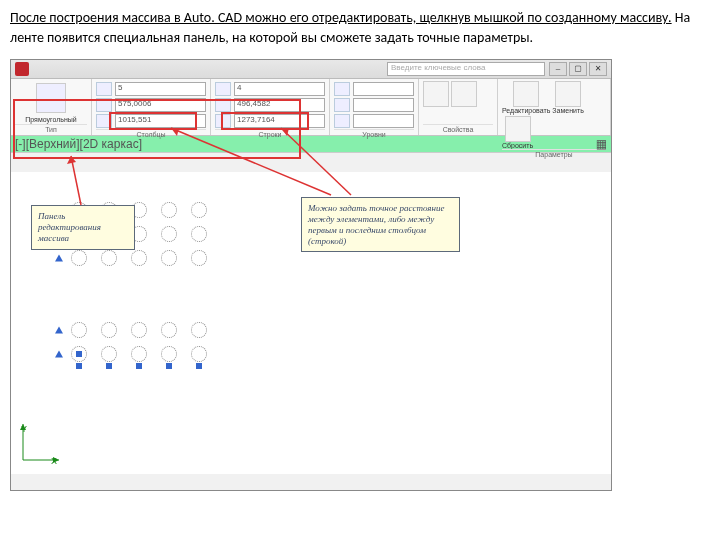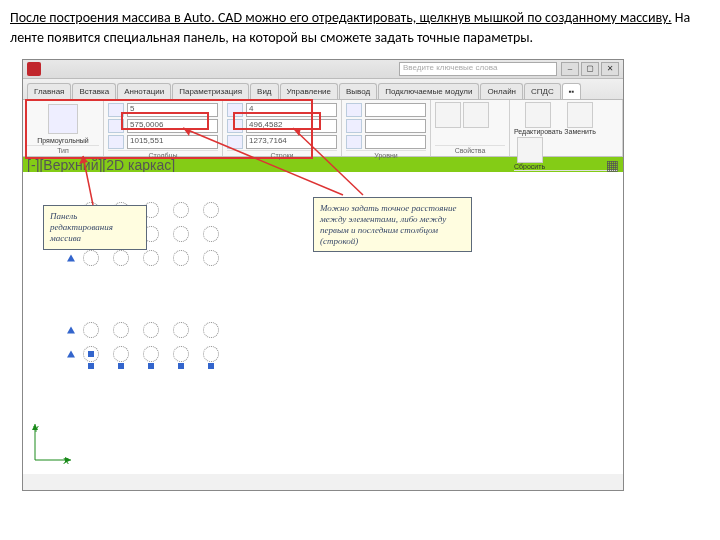--- a/index.html
+++ b/index.html
@@ -1,18 +1,18 @@
 <!DOCTYPE html>
 <html><head>
 <meta charset="utf-8">
 <style>
 body{margin:0;font-family:Calibri,Arial,sans-serif;font-size:14px;background:#fff;color:#000;width:720px}
 .intro{padding:8px 10px;line-height:1.4}
 .intro .u{text-decoration:underline}
-.shot{margin:4px 22px 10px;border:1px solid #888;background:#f1f1f1;width:600px;height:430px;position:relative;overflow:hidden;font-size:9px;font-family:Tahoma,Arial,sans-serif;color:#333}
+.shot{margin:4px 10px 10px;border:1px solid #888;background:#f1f1f1;width:600px;height:430px;position:relative;overflow:hidden;font-size:9px;font-family:Tahoma,Arial,sans-serif;color:#333}
 .titlebar{height:18px;background:linear-gradient(#e8e8e8,#dcdcdc);display:flex;align-items:center;padding:0 4px;gap:4px;border-bottom:1px solid #bbb}
 .logo{width:14px;height:14px;background:#c1272d;border-radius:2px}
 .tblank{flex:1}
 .search{width:150px;height:12px;background:#fff;border:1px solid #aaa;font-size:8px;padding:0 3px;color:#aaa}
 .winbtns{display:flex;gap:2px}
 .winbtn{width:16px;height:12px;background:#ddd;border:1px solid #aaa;font-size:8px;text-align:center;line-height:12px}
 .tabbar{height:20px;background:linear-gradient(#f0f0f0,#e4e4e4);display:flex;align-items:flex-end;padding:0 4px;gap:1px;border-bottom:1px solid #bbb}
 .tab{padding:3px 6px;font-size:8px;border:1px solid #bbb;border-bottom:none;background:#e8e8e8;border-radius:3px 3px 0 0}
 .tab.a{background:#fff}
 .ribbon{height:56px;background:#f8f8f8;border-bottom:1px solid #c4c4c4;display:flex}
@@ -24,21 +24,21 @@
 .row{display:flex;align-items:center;gap:3px;margin:1px 0}
 .ico{width:14px;height:12px;background:#eef;border:1px solid #bcd}
 .fld{flex:1;height:12px;border:1px solid #aaa;background:#fff;font-size:8px;padding:0 2px;color:#555}
 .p4{width:80px}
 .p5{width:70px}
 .p6{flex:1}
 .btns{display:flex;gap:2px;flex-wrap:wrap}
 .rbtn{width:24px;height:24px;border:1px solid #ccc;background:#f4f4f4}
 .redbox{position:absolute;border:2px solid #d33;pointer-events:none}
 .rb1{top:39px;left:2px;width:284px;height:56px}
-.docbar{height:16px;background:#84cc16;border-bottom:1px solid #ccc;display:flex;align-items:center;padding:0 4px;font-size:14px;color:#555;justify-content:space-between}
+.docbar{height:16px;background:#86efac;border-bottom:1px solid #ccc;display:flex;align-items:center;padding:0 4px;font-size:12px;color:#555;justify-content:space-between}
 .canvas{position:absolute;top:112px;left:0;right:0;bottom:16px;background:#fff}
 .axis{position:absolute;left:10px;bottom:10px;font-size:9px;color:#1a8a1a}
 .axis .y{position:absolute;bottom:30px;left:0}
 .axis .x{position:absolute;bottom:-2px;left:30px}
 .axis svg{overflow:visible}
 .grid{position:absolute;top:30px;left:60px}
 .dot{width:14px;height:14px;border:1px dotted #888;border-radius:50%;position:absolute;background:#fff}
 .grip{width:6px;height:6px;background:#3365cc;position:absolute;transform:translate(-50%,-50%)}
 .tri{width:0;height:0;border-left:4px solid transparent;border-right:4px solid transparent;border-bottom:7px solid #3365cc;position:absolute;transform:translate(-50%,-50%)}
 .callout{position:absolute;background:#fffde0;border:1px solid #5c697a;padding:5px 6px;font-size:9px;font-style:italic;color:#3a4a6a;line-height:1.2;font-family:'Comic Sans MS',cursive}
@@ -59,33 +59,20 @@
     <div class="logo"></div>
     <div class="tblank"></div>
     <div class="search">Введите ключевые слова</div>
     <div class="winbtns">
       <div class="winbtn">–</div>
       <div class="winbtn">▢</div>
       <div class="winbtn">✕</div>
     </div>
   </div>
 
-  <div class="tabbar">
-    <div class="tab">Главная</div>
-    <div class="tab">Вставка</div>
-    <div class="tab">Аннотации</div>
-    <div class="tab">Параметризация</div>
-    <div class="tab">Вид</div>
-    <div class="tab">Управление</div>
-    <div class="tab">Вывод</div>
-    <div class="tab">Подключаемые модули</div>
-    <div class="tab">Онлайн</div>
-    <div class="tab">СПДС</div>
-    <div class="tab a">▪▪</div>
-  </div>
 
   <div class="ribbon">
     <div class="panel p1">
       <div class="bigbtn"></div>
       <div style="font-size:7px;text-align:center">Прямоугольный</div>
       <div class="plabel">Тип</div>
     </div>
     <div class="panel p2">
       <div class="row">
           <div class="ico"></div>

